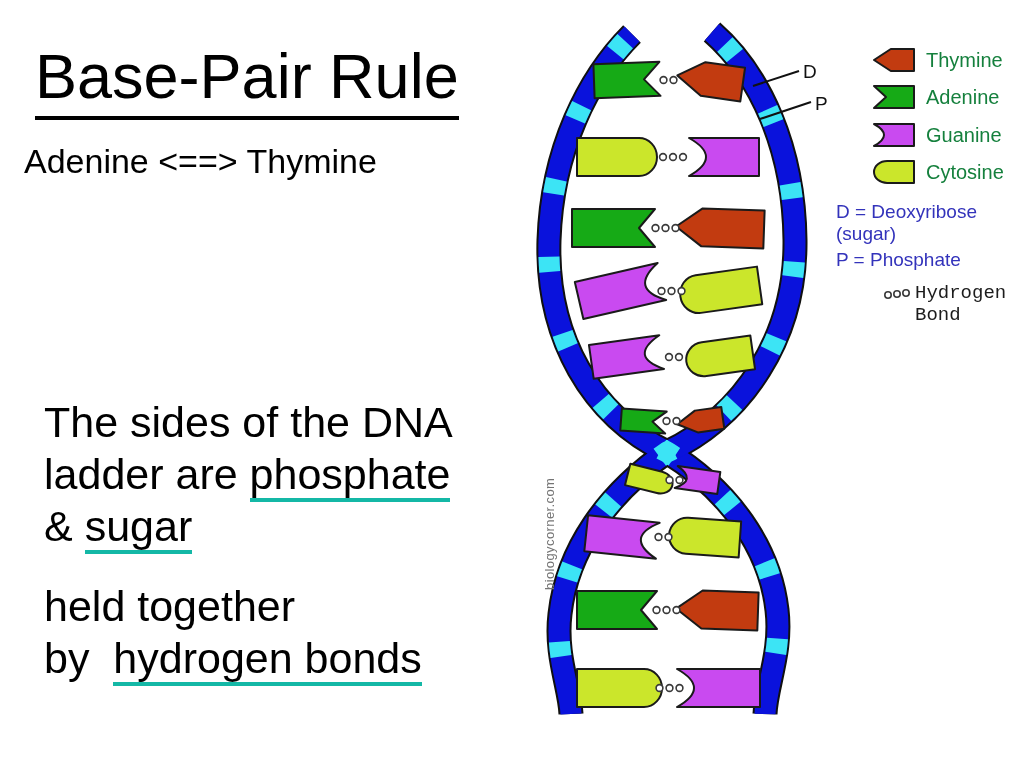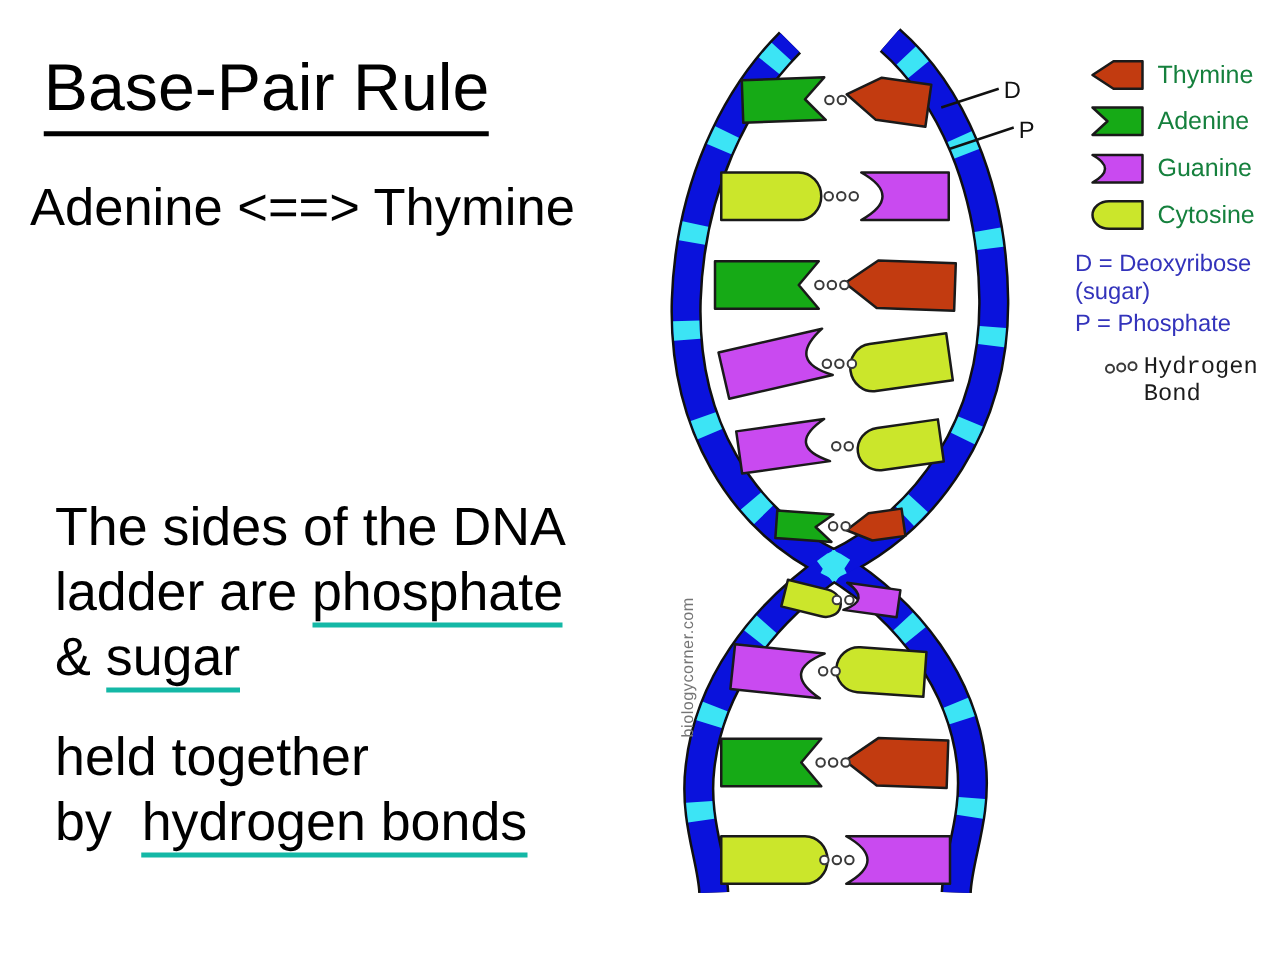--- a/index.html
+++ b/index.html
@@ -2,24 +2,24 @@
 <html><head>
 <meta charset="utf-8">
 <style>
   html,body{margin:0;padding:0;background:#ffffff;}
   .slide{
     position:relative;width:1024px;height:768px;background:#ffffff;
     font-family:"Liberation Sans", sans-serif;color:#000;overflow:hidden;
   }
   .abs{position:absolute;}
   .title{
-    left:35px;top:40px;font-size:53px;letter-spacing:0px;
+    left:35px;top:40px;font-size:63px;letter-spacing:0px;
   }
   .title .tspan{border-bottom:4px solid #000;padding-bottom:5px;}
-  .rule-line{left:24px;font-size:42px;white-space:pre;}
+  .rule-line{left:24px;font-size:34px;white-space:pre;}
   .rule1{top:142px;}
   .rule2{top:235px;}
   .body-block{left:44px;font-size:43px;line-height:52px;}
   .body1{top:396px;}
   .body2{top:580px;}
   .bline{white-space:pre-wrap;}
   .u{border-bottom:4px solid #14b8a6;}
   
   .helix-svg{left:0;top:0;}
   .strand-outline{fill:none;stroke:#101010;stroke-width:25;stroke-linecap:butt;}
@@ -32,21 +32,21 @@
   
   .watermark{
     left:542px;top:468px;width:122px;height:16px;
     transform:rotate(-90deg) translateX(-122px);transform-origin:0 0;
     font-size:13px;color:#757575;letter-spacing:0.4px;white-space:nowrap;
   }
   
   .legend-row{position:absolute;left:872px;display:flex;align-items:center;height:28px;}
   .legend-row .lbl{margin-left:10px;font-size:20px;color:#15803d;}
   .lr0{top:46px;}.lr1{top:83px;}.lr2{top:121px;}.lr3{top:158px;}
-  .note{position:absolute;left:860px;font-size:19px;line-height:22px;white-space:pre-line;}
+  .note{position:absolute;left:836px;font-size:19px;line-height:22px;white-space:pre-line;}
   .note-d{top:201px;}
   .note-p{top:249px;}
   .note-h{top:282px;left:915px;color:#1c1c1c;font-family:Liberation Mono, monospace;}
   .hbond-icon{position:absolute;left:882px;top:285px;}
 </style>
 </head>
 <body>
 
 <div class="slide">
 

